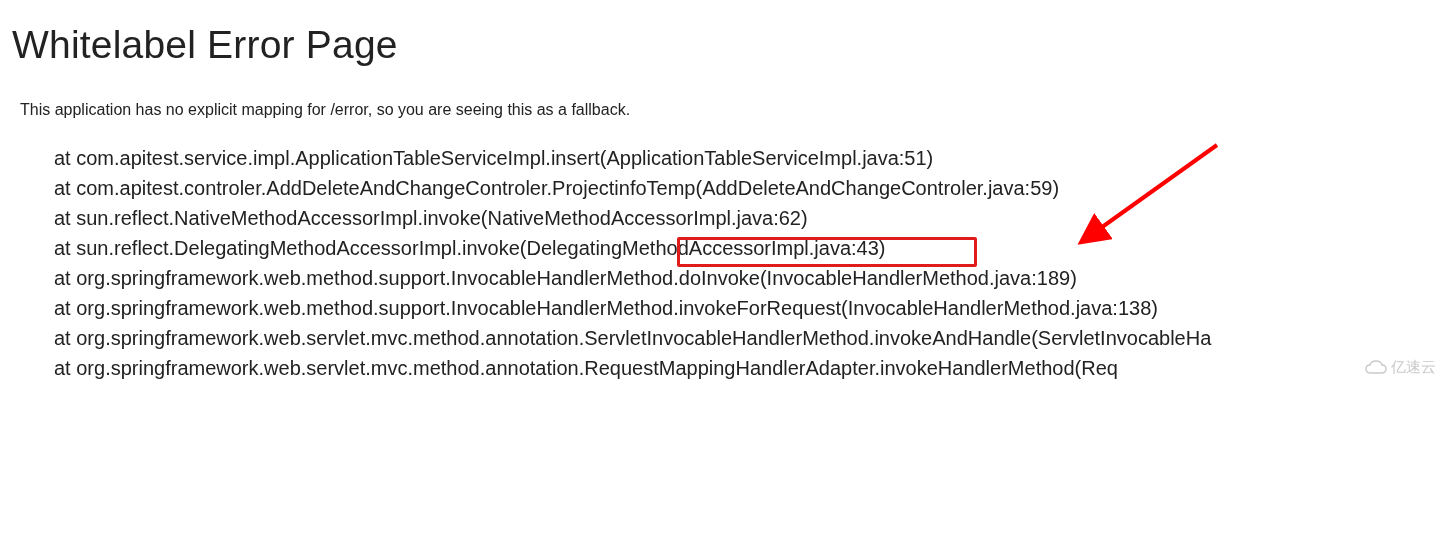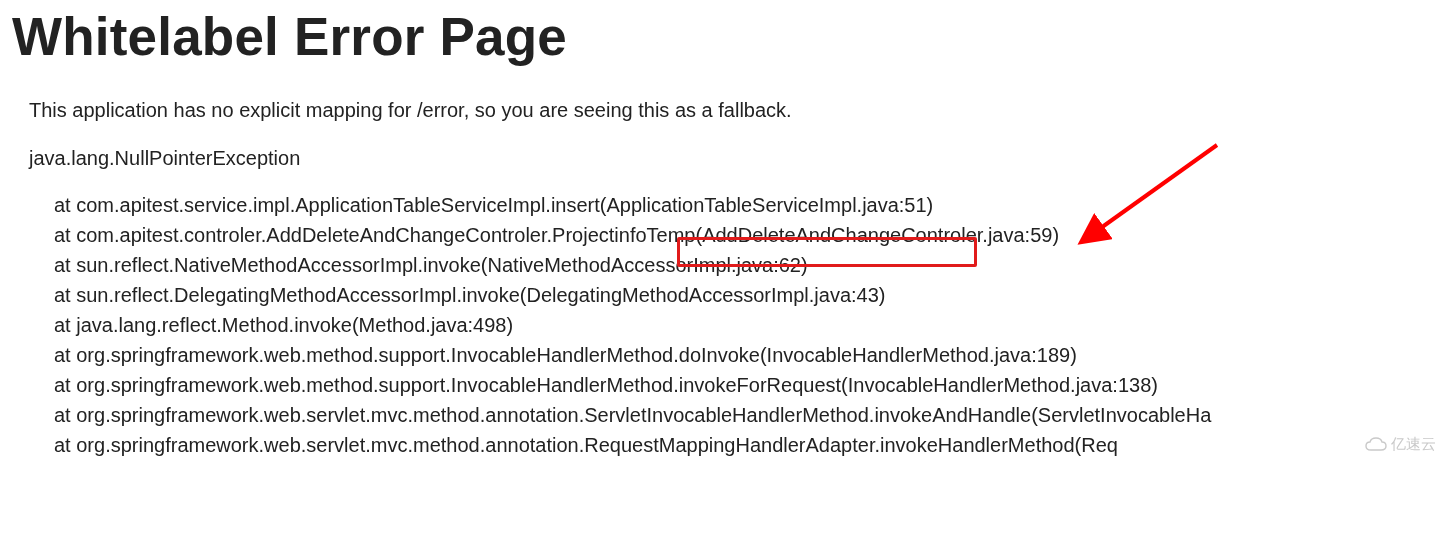--- a/index.html
+++ b/index.html
@@ -11,33 +11,33 @@
     width: 1446px;
     overflow: hidden;
   }
   .page {
     padding: 6px 12px 0 12px;
     position: relative;
     width: 1446px;
     box-sizing: border-box;
   }
   h1 {
-    font-size: 53px;
-    font-weight: 700;
-    margin: 0 0 28px 0;
+    font-size: 39px;
+    font-weight: 400;
+    margin: 17px 0 28px 0;
     letter-spacing: 0.2px;
   }
   .msg,
   .ts,
   .err,
   .nomsg,
   .exc {
-    font-size: 20px;
+    font-size: 16px;
     line-height: 30px;
-    margin: 17px;
+    margin: 8px;
     font-weight: 400;
   }
   .msg { margin-bottom: 18px; }
   .stack {
     font-size: 20px;
     line-height: 30px;
     margin: 0;
   }
   .stack-line {
     padding-left: 42px;
@@ -80,28 +80,26 @@
 </style>
 </head>
 <body>
 
 <div class="page">
 
   <h1>Whitelabel Error Page</h1>
 
   <p class="msg">This application has no explicit mapping for /error, so you are seeing this as a fallback.</p>
 
-  <p class="exc">java.lang.NullPointerException</p>
 
   <div class="stack">
     <div class="stack-line">at com.apitest.service.impl.ApplicationTableServiceImpl.insert(ApplicationTableServiceImpl.java:51)</div>
     <div class="stack-line">at com.apitest.controler.AddDeleteAndChangeControler.ProjectinfoTemp(AddDeleteAndChangeControler.java:59)</div>
     <div class="stack-line">at sun.reflect.NativeMethodAccessorImpl.invoke(NativeMethodAccessorImpl.java:62)</div>
     <div class="stack-line">at sun.reflect.DelegatingMethodAccessorImpl.invoke(DelegatingMethodAccessorImpl.java:43)</div>
-    <div class="stack-line">at java.lang.reflect.Method.invoke(Method.java:498)</div>
     <div class="stack-line">at org.springframework.web.method.support.InvocableHandlerMethod.doInvoke(InvocableHandlerMethod.java:189)</div>
     <div class="stack-line">at org.springframework.web.method.support.InvocableHandlerMethod.invokeForRequest(InvocableHandlerMethod.java:138)</div>
     <div class="stack-line">at org.springframework.web.servlet.mvc.method.annotation.ServletInvocableHandlerMethod.invokeAndHandle(ServletInvocableHa</div>
     <div class="stack-line">at org.springframework.web.servlet.mvc.method.annotation.RequestMappingHandlerAdapter.invokeHandlerMethod(Req</div>
   </div>
 
   <div class="hl-box"></div>
 
   <svg class="arrow-svg" viewBox="0 0 150 110">
     <defs>

